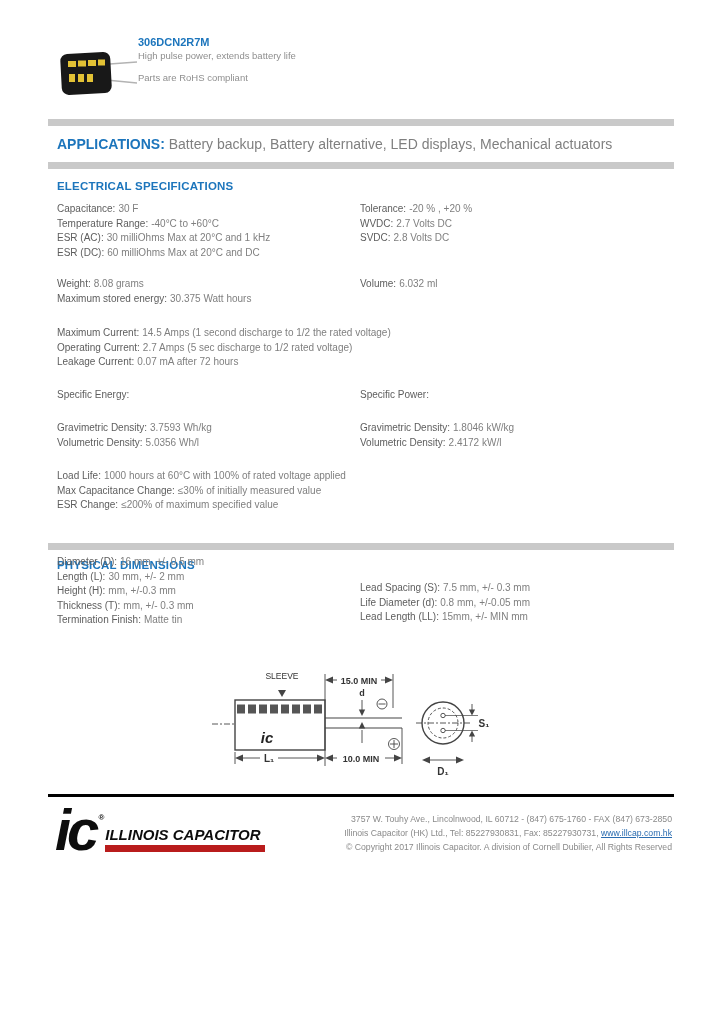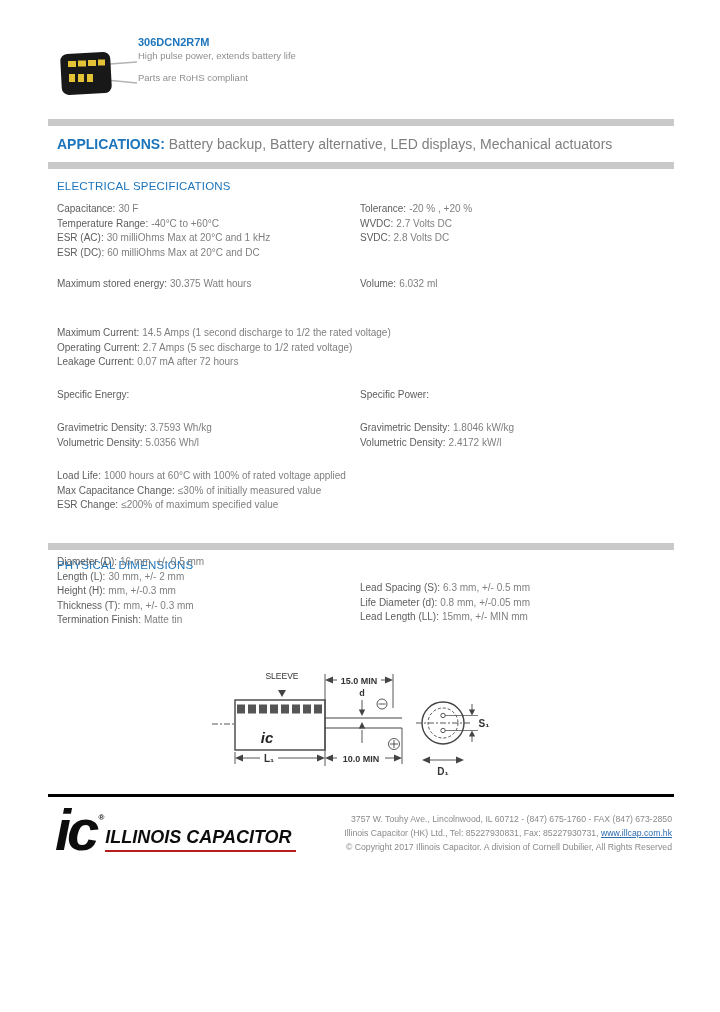--- a/index.html
+++ b/index.html
@@ -11,32 +11,32 @@
   }
   *{margin:0;padding:0;box-sizing:border-box}
   html,body{background:#fff}
   body{font-family:"Liberation Sans",sans-serif;}
   .page{position:relative;width:720px;height:1012px;background:#fff;overflow:hidden}
   .abs{position:absolute}
   .bar{position:absolute;left:48px;width:626px;height:7px;background:var(--bar)}
   .rule{position:absolute;left:48px;width:626px;height:3px;background:#000}
   .part-title{font-size:11px;font-weight:bold;color:var(--blue)}
   .tagline{font-size:9.5px;color:#8f8f8f;line-height:15px}
-  .sec-title{font-size:11.5px;font-weight:normal;color:var(--blue);letter-spacing:.2px}
+  .sec-title{font-size:11.5px;font-weight:bold;color:var(--blue);letter-spacing:.2px}
   .apps{font-size:14px;color:var(--val)}
   .apps .lbl{color:var(--blue);font-weight:bold}
   .spec{font-size:10px;line-height:14.6px}
   .spec .lbl{font-weight:normal;color:var(--lbl)}
   .spec .val{color:var(--val);margin-left:3px}
   .addr{font-size:8.7px;color:var(--foot);line-height:14px;text-align:right}
   .addr a{color:#2a6cb0;text-decoration:underline}
   .ic-logo{display:flex;align-items:flex-end;color:#0d0d0d}
   .ic-big{font-weight:bold;font-style:italic;font-size:58px;line-height:44px;letter-spacing:-4px}
   .ic-reg{font-size:8px;font-weight:bold;margin:0 2px 30px 3px}
-  .ic-name{font-weight:bold;font-style:italic;font-size:18px;border-bottom:2px solid #b91c1c;padding:0 4px 2px 0;margin-left:-1px}
+  .ic-name{font-weight:bold;font-style:italic;font-size:15px;border-bottom:7px solid #b91c1c;padding:0 4px 2px 0;margin-left:-1px}
   svg text{font-family:"Liberation Sans",sans-serif}
 </style>
 </head>
 <body>
 
 <div class="page">
 
   <div class="abs" style="left:58px;top:48px">
     <svg width="80" height="52" viewBox="0 0 80 52">
       <line x1="38" y1="17" x2="79" y2="14" stroke="#b3b3b3" stroke-width="1.6"></line>
@@ -72,20 +72,21 @@
     <div><span class="lbl">ESR (AC):</span><span class="val">30 milliOhms Max at 20°C and 1 kHz</span></div>
     <div><span class="lbl">ESR (DC):</span><span class="val">60 milliOhms Max at 20°C and DC</span></div>
   </div>
   <div class="abs spec" style="left:360px;top:202px">
     <div><span class="lbl">Tolerance:</span><span class="val">-20 % , +20 %</span></div>
     <div><span class="lbl">WVDC:</span><span class="val">2.7 Volts DC</span></div>
     <div><span class="lbl">SVDC:</span><span class="val">2.8 Volts DC</span></div>
   </div>
 
   <div class="abs spec" style="left:57px;top:277px">
+    <div><span class="lbl">Weight:</span><span class="val">8.08 grams</span></div>
     <div><span class="lbl">Maximum stored energy:</span><span class="val">30.375 Watt hours</span></div>
   </div>
   <div class="abs spec" style="left:360px;top:277px">
     <div><span class="lbl">Volume:</span><span class="val">6.032 ml</span></div>
   </div>
 
   <div class="abs spec" style="left:57px;top:326px">
     <div><span class="lbl">Maximum Current:</span><span class="val">14.5 Amps (1 second discharge to 1/2 the rated voltage)</span></div>
     <div><span class="lbl">Operating Current:</span><span class="val">2.7 Amps (5 sec discharge to 1/2 rated voltage)</span></div>
     <div><span class="lbl">Leakage Current:</span><span class="val">0.07 mA after 72 hours</span></div>
@@ -117,21 +118,21 @@
   <div class="abs sec-title" style="left:57px;top:559px">PHYSICAL DIMENSIONS</div>
 
   <div class="abs spec" style="left:57px;top:555px">
     <div><span class="lbl">Diameter (D):</span><span class="val">16 mm, +/- 0.5 mm</span></div>
     <div><span class="lbl">Length (L):</span><span class="val">30 mm, +/- 2 mm</span></div>
     <div><span class="lbl">Height (H):</span><span class="val">mm, +/-0.3 mm</span></div>
     <div><span class="lbl">Thickness (T):</span><span class="val">mm, +/- 0.3 mm</span></div>
     <div><span class="lbl">Termination Finish:</span><span class="val">Matte tin</span></div>
   </div>
   <div class="abs spec" style="left:360px;top:581px">
-    <div><span class="lbl">Lead Spacing (S):</span><span class="val">6.3 mm, +/- 0.5 mm</span></div>
+    <div><span class="lbl">Lead Spacing (S):</span><span class="val">7.5 mm, +/- 0.3 mm</span></div>
     <div><span class="lbl">Life Diameter (d):</span><span class="val">0.8 mm, +/-0.05 mm</span></div>
     <div><span class="lbl">Lead Length (LL):</span><span class="val">15mm, +/- MIN mm</span></div>
   </div>
 
   <div class="abs" style="left:210px;top:664px">
     <svg width="300" height="132" viewBox="0 0 300 132">
       <g stroke="#444" stroke-width="1.2" fill="none">
 
         <rect x="25" y="36" width="90" height="50" stroke-width="1.4"></rect>
         <line x1="27" y1="45" x2="113" y2="45" stroke-width="9" stroke-dasharray="8,3" stroke="#555"></line>

